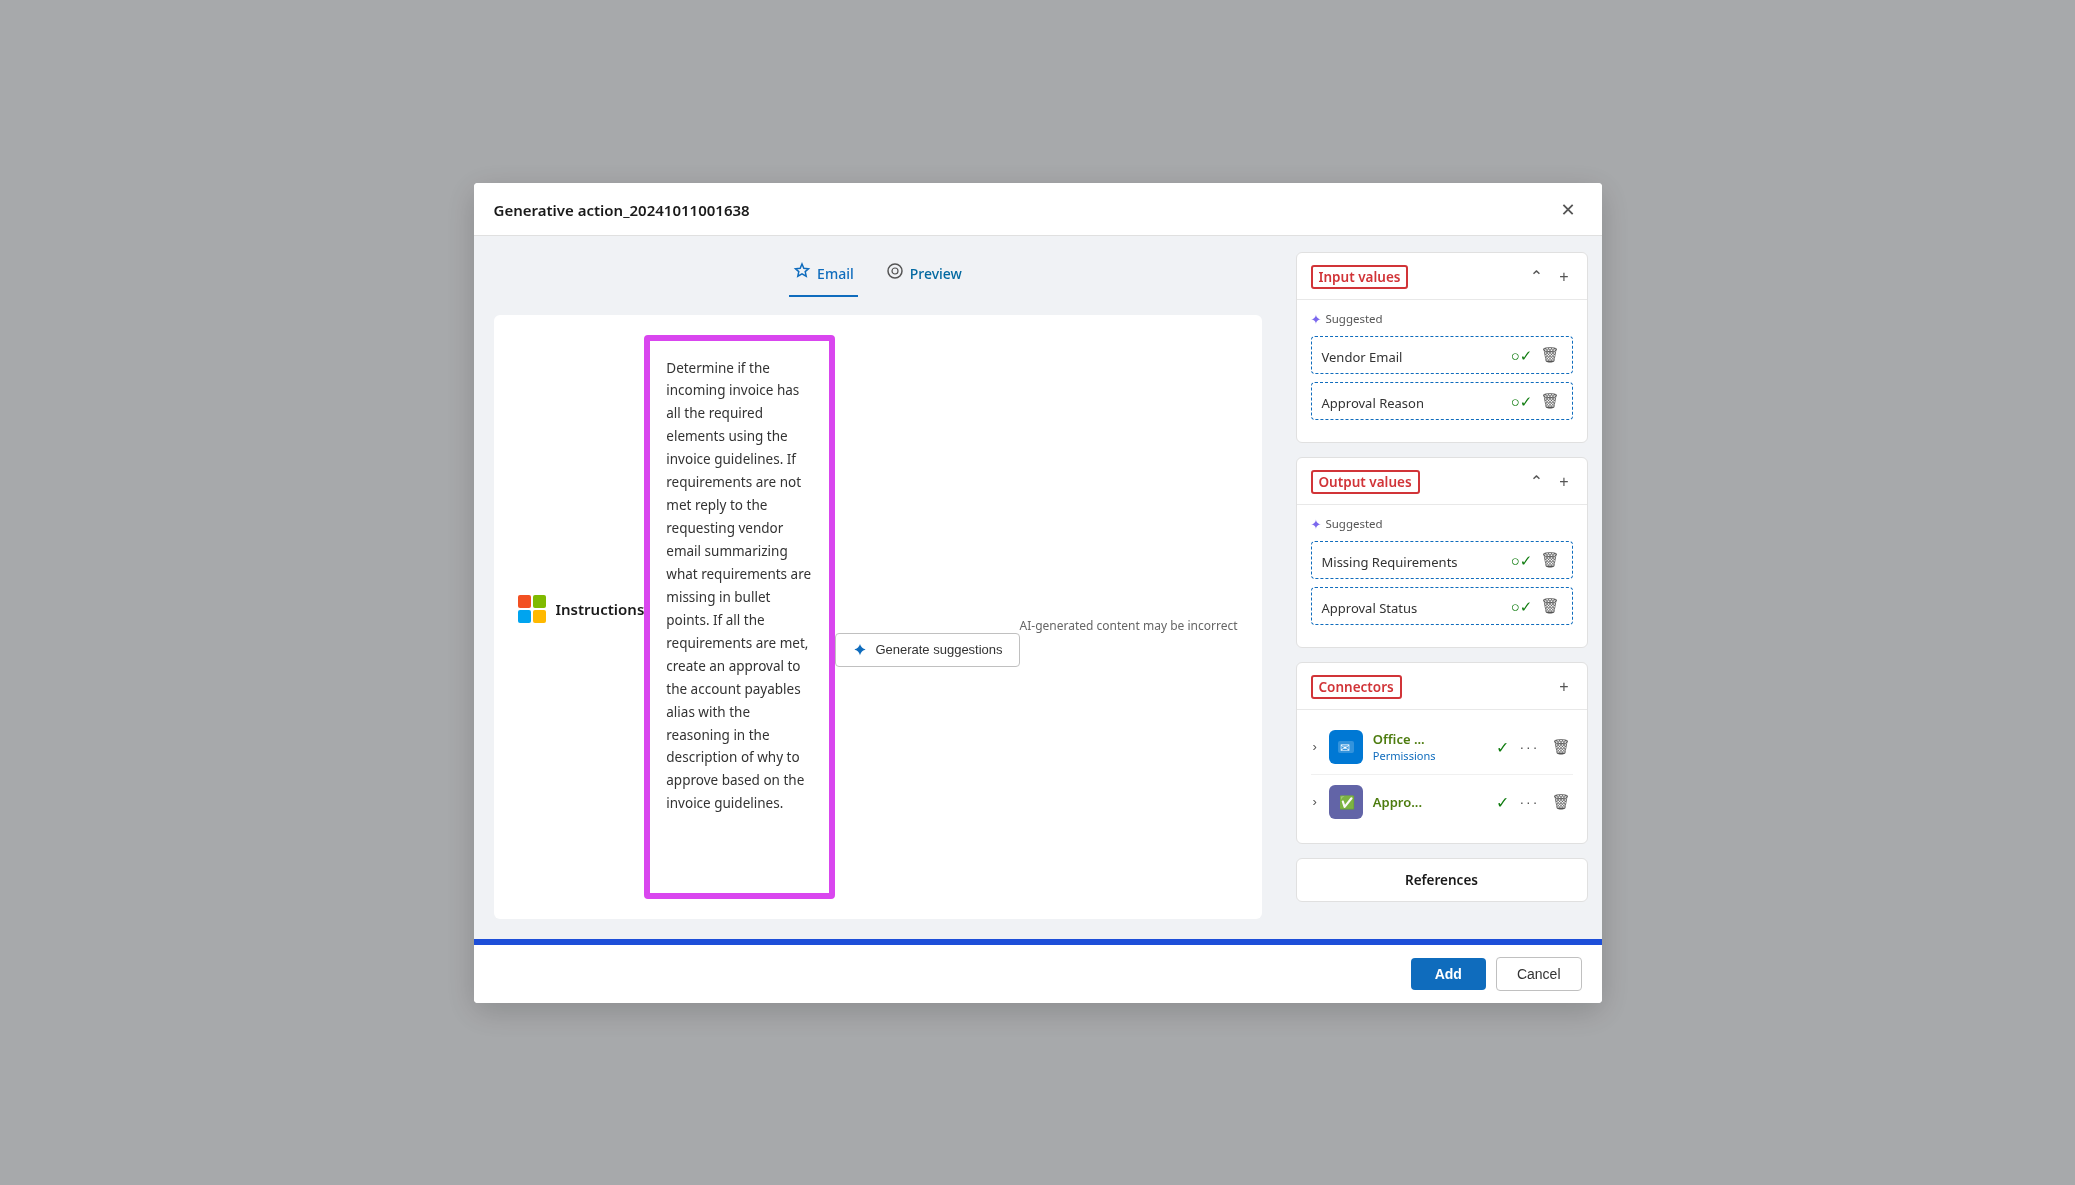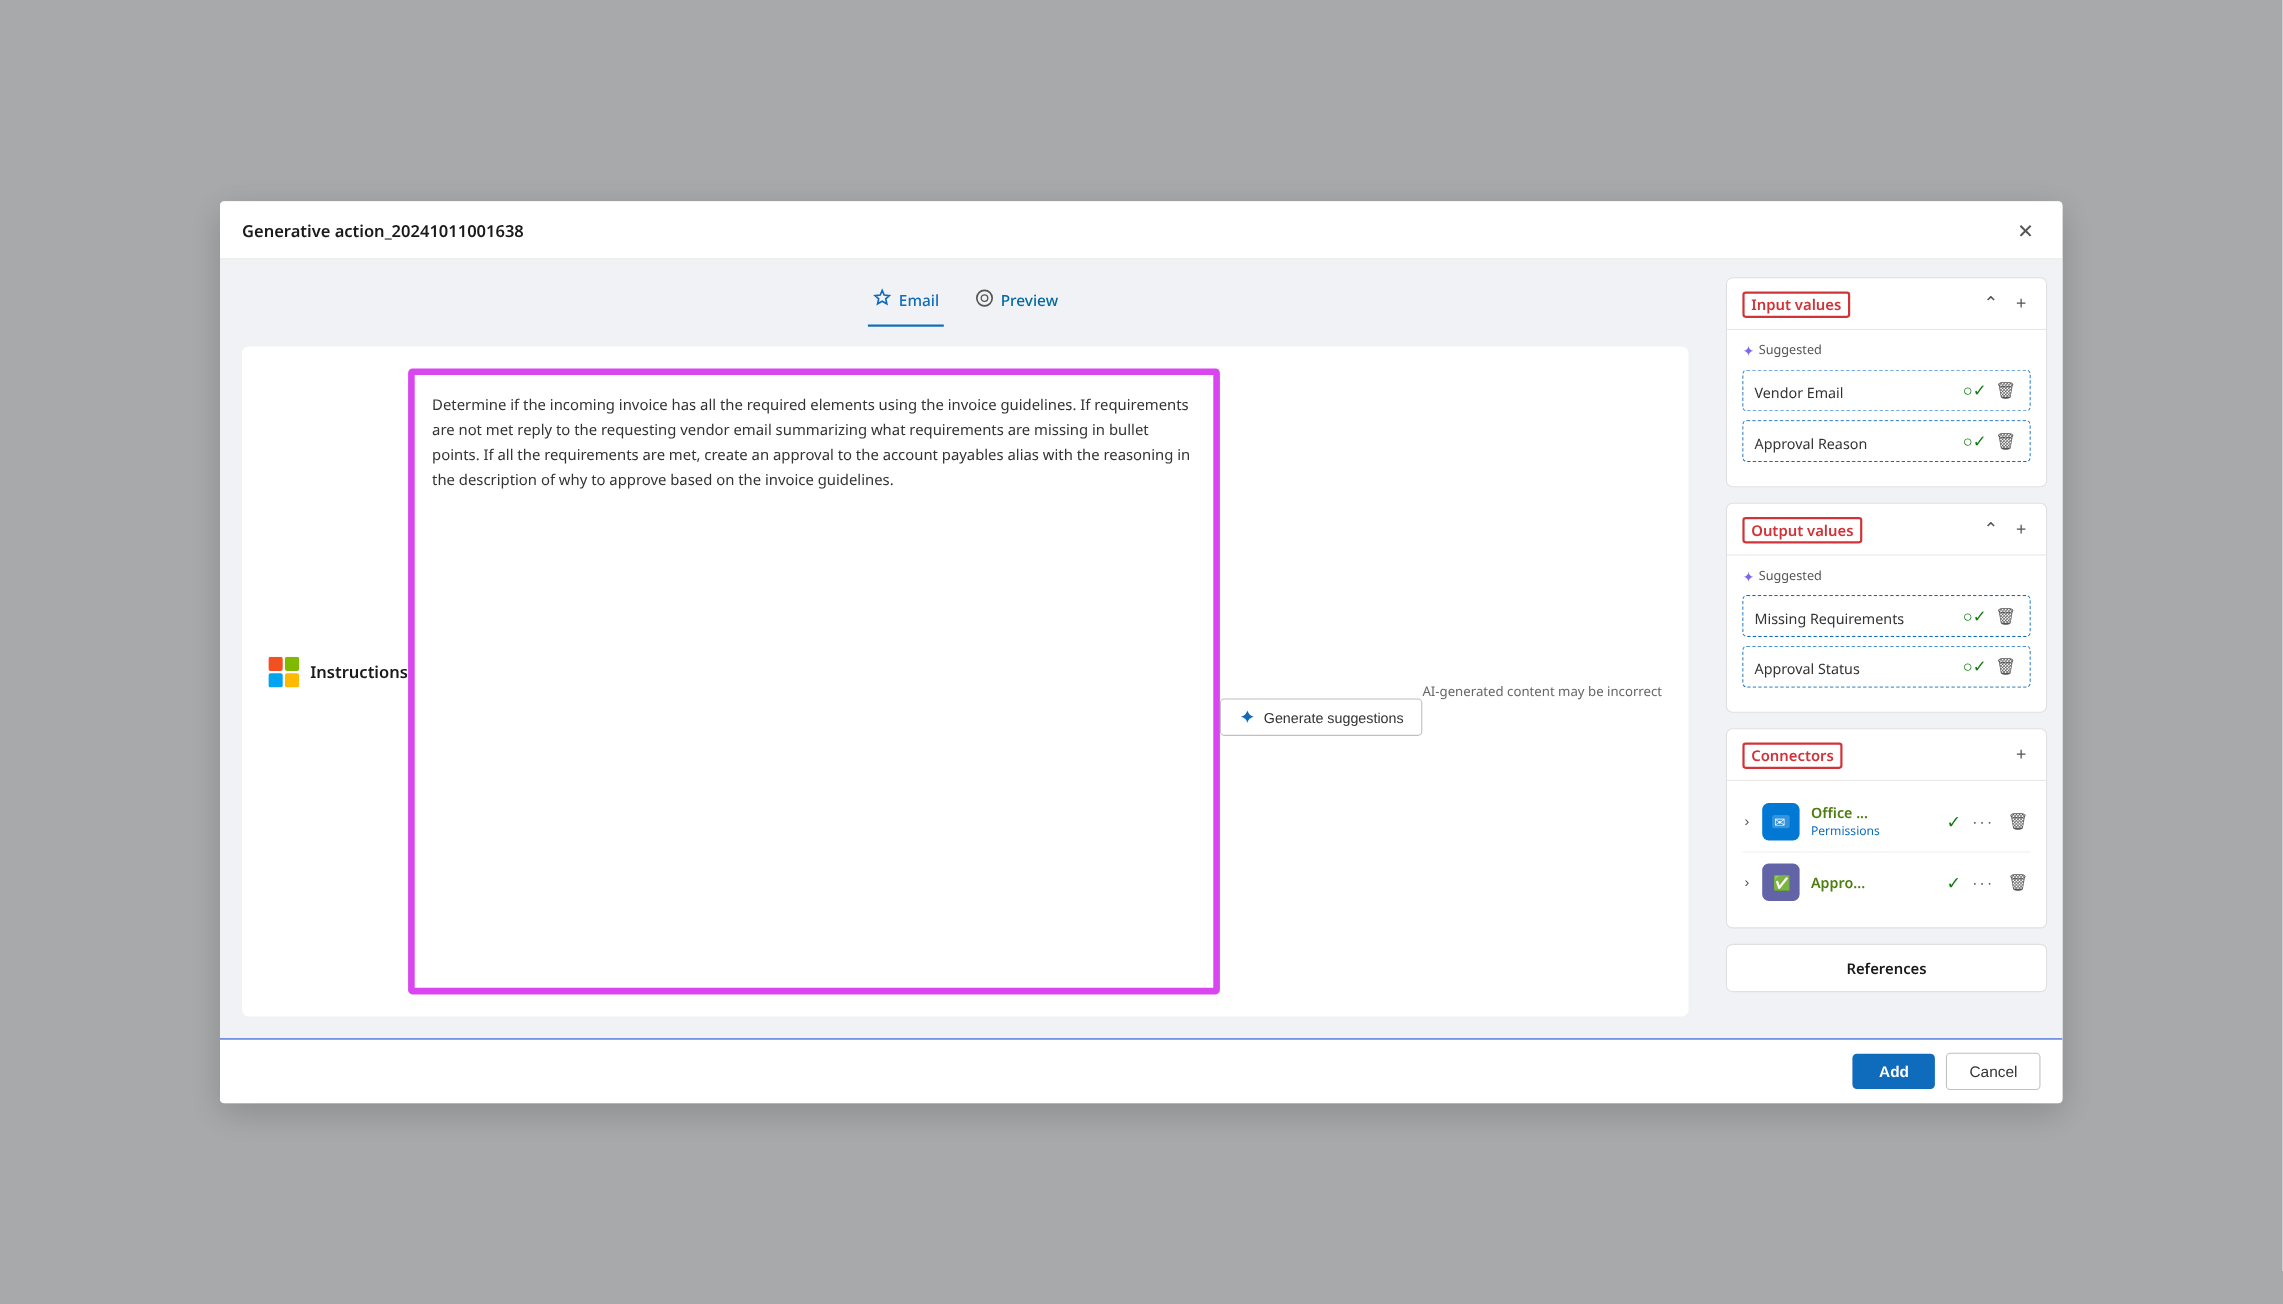--- a/index.html
+++ b/index.html
@@ -16,21 +16,21 @@
       background: rgba(0,0,0,0.3);
       position: fixed;
       inset: 0;
       display: flex;
       align-items: center;
       justify-content: center;
     }
     .modal {
       background: #fff;
       border-radius: 4px;
-      width: 1675px;
+      width: 1128px;
       max-width: 98vw;
       height: 820px;
       max-height: 98vh;
       display: flex;
       flex-direction: column;
       box-shadow: 0 8px 32px rgba(0,0,0,0.18);
       overflow: hidden;
     }
     
     .modal-header {
@@ -330,21 +330,21 @@
       font-weight: 600;
       color: #1a1a1a;
     }
 
     
     .modal-footer {
       display: flex;
       align-items: center;
       justify-content: flex-end;
       padding: 12px 20px;
-      border-top: 1px solid #1d4ed8;
+      border-top: 6px solid #1d4ed8;
       background: #fff;
       gap: 10px;
       flex-shrink: 0;
     }
     .btn-primary {
       background: #0f6cbd;
       color: #fff;
       border: none;
       border-radius: 4px;
       padding: 8px 24px;

